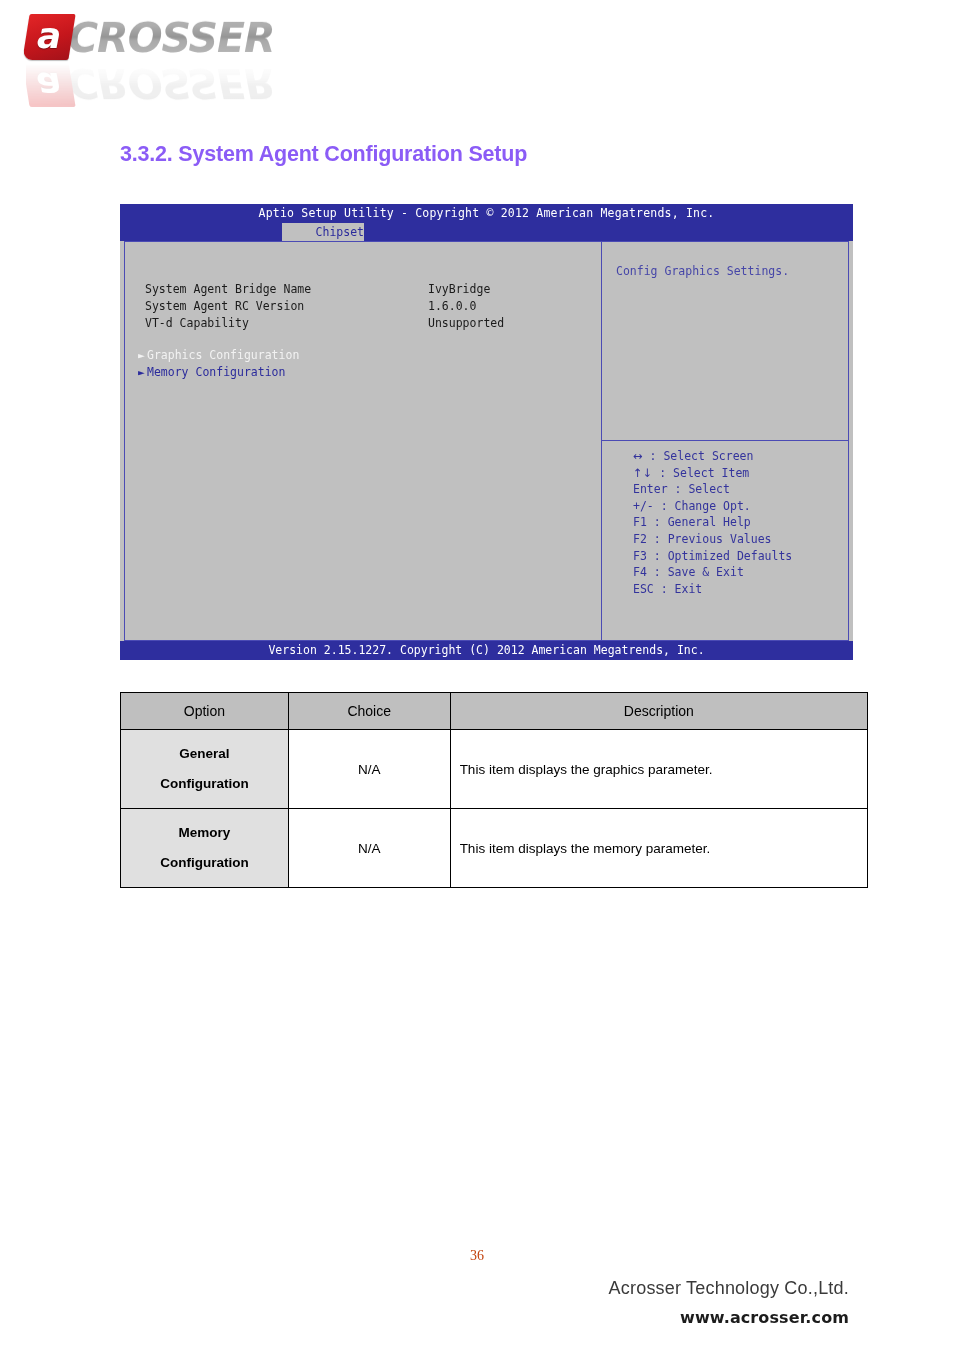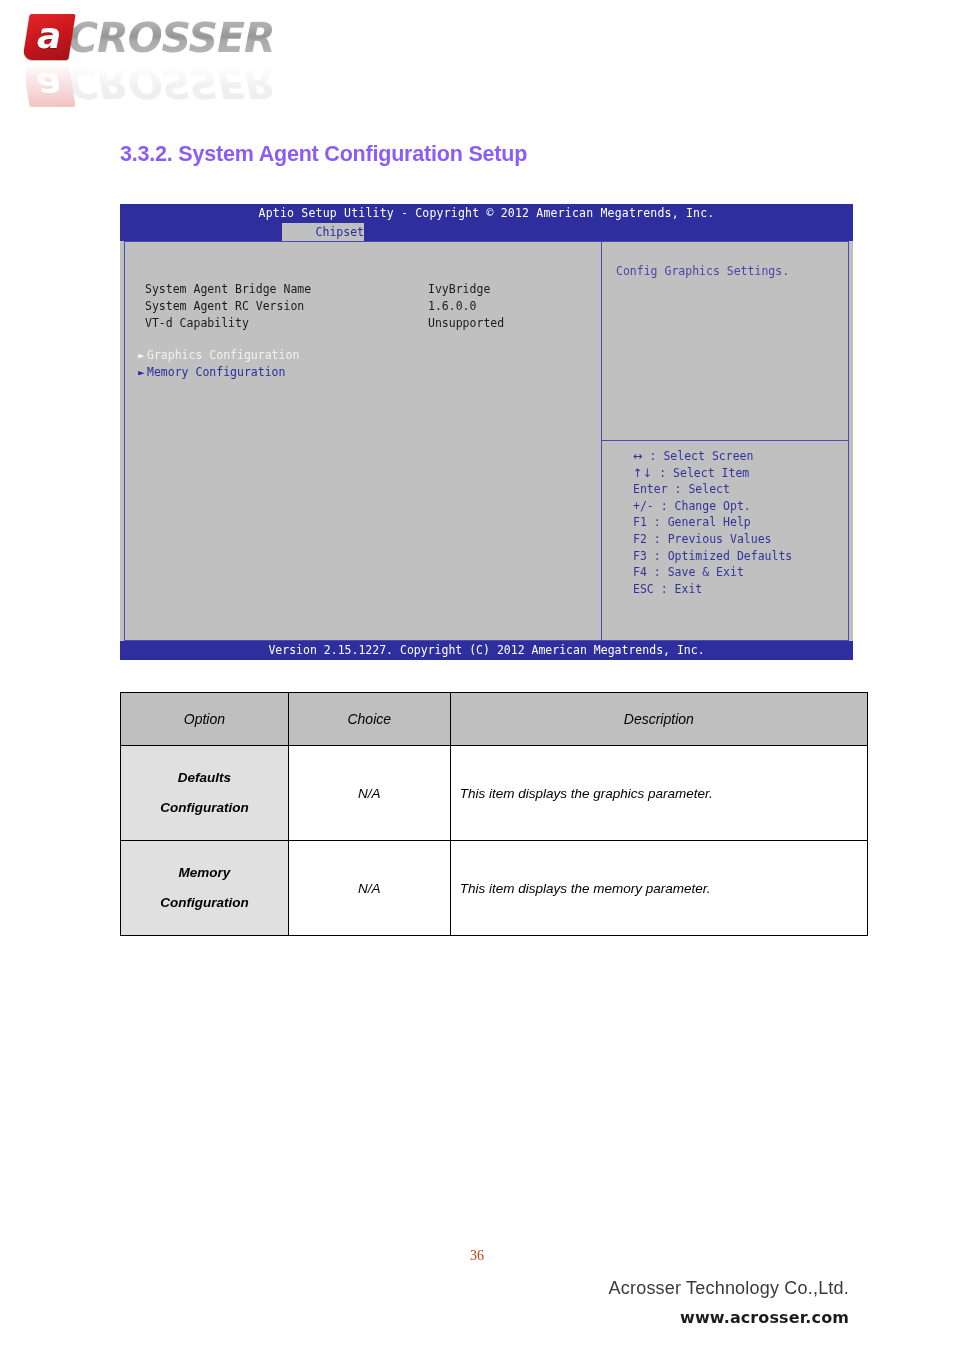--- a/index.html
+++ b/index.html
@@ -235,22 +235,21 @@
     position: absolute;
     left: 120px;
     top: 692px;
     width: 748px;
     border-collapse: collapse;
     font-size: 13.5px;
     color: #000;
   }
   #spec-table th, #spec-table td {
     border: 1px solid #000;
-    padding: 8px;
-    font-style: italic;
+    padding: 0;
   }
   #spec-table thead th {
     background: #bfbfbf;
     font-weight: normal;
     height: 36px;
     font-size: 14px;
   }
   #spec-table col.c-option  { width: 168px; }
   #spec-table col.c-choice  { width: 162px; }
   #spec-table col.c-desc    { width: 418px; }
@@ -384,21 +383,21 @@
   <thead>
     <tr>
       <th>Option</th>
       <th>Choice</th>
       <th>Description</th>
     </tr>
   </thead>
   <tbody>
     <tr>
       <td class="opt-cell">
-        <div>Defaults</div>
+        <div>General</div>
         <div>Configuration</div>
       </td>
       <td class="choice-cell">N/A</td>
       <td class="desc-cell">This item displays the graphics parameter.</td>
     </tr>
     <tr>
       <td class="opt-cell">
         <div>Memory</div>
         <div>Configuration</div>
       </td>

